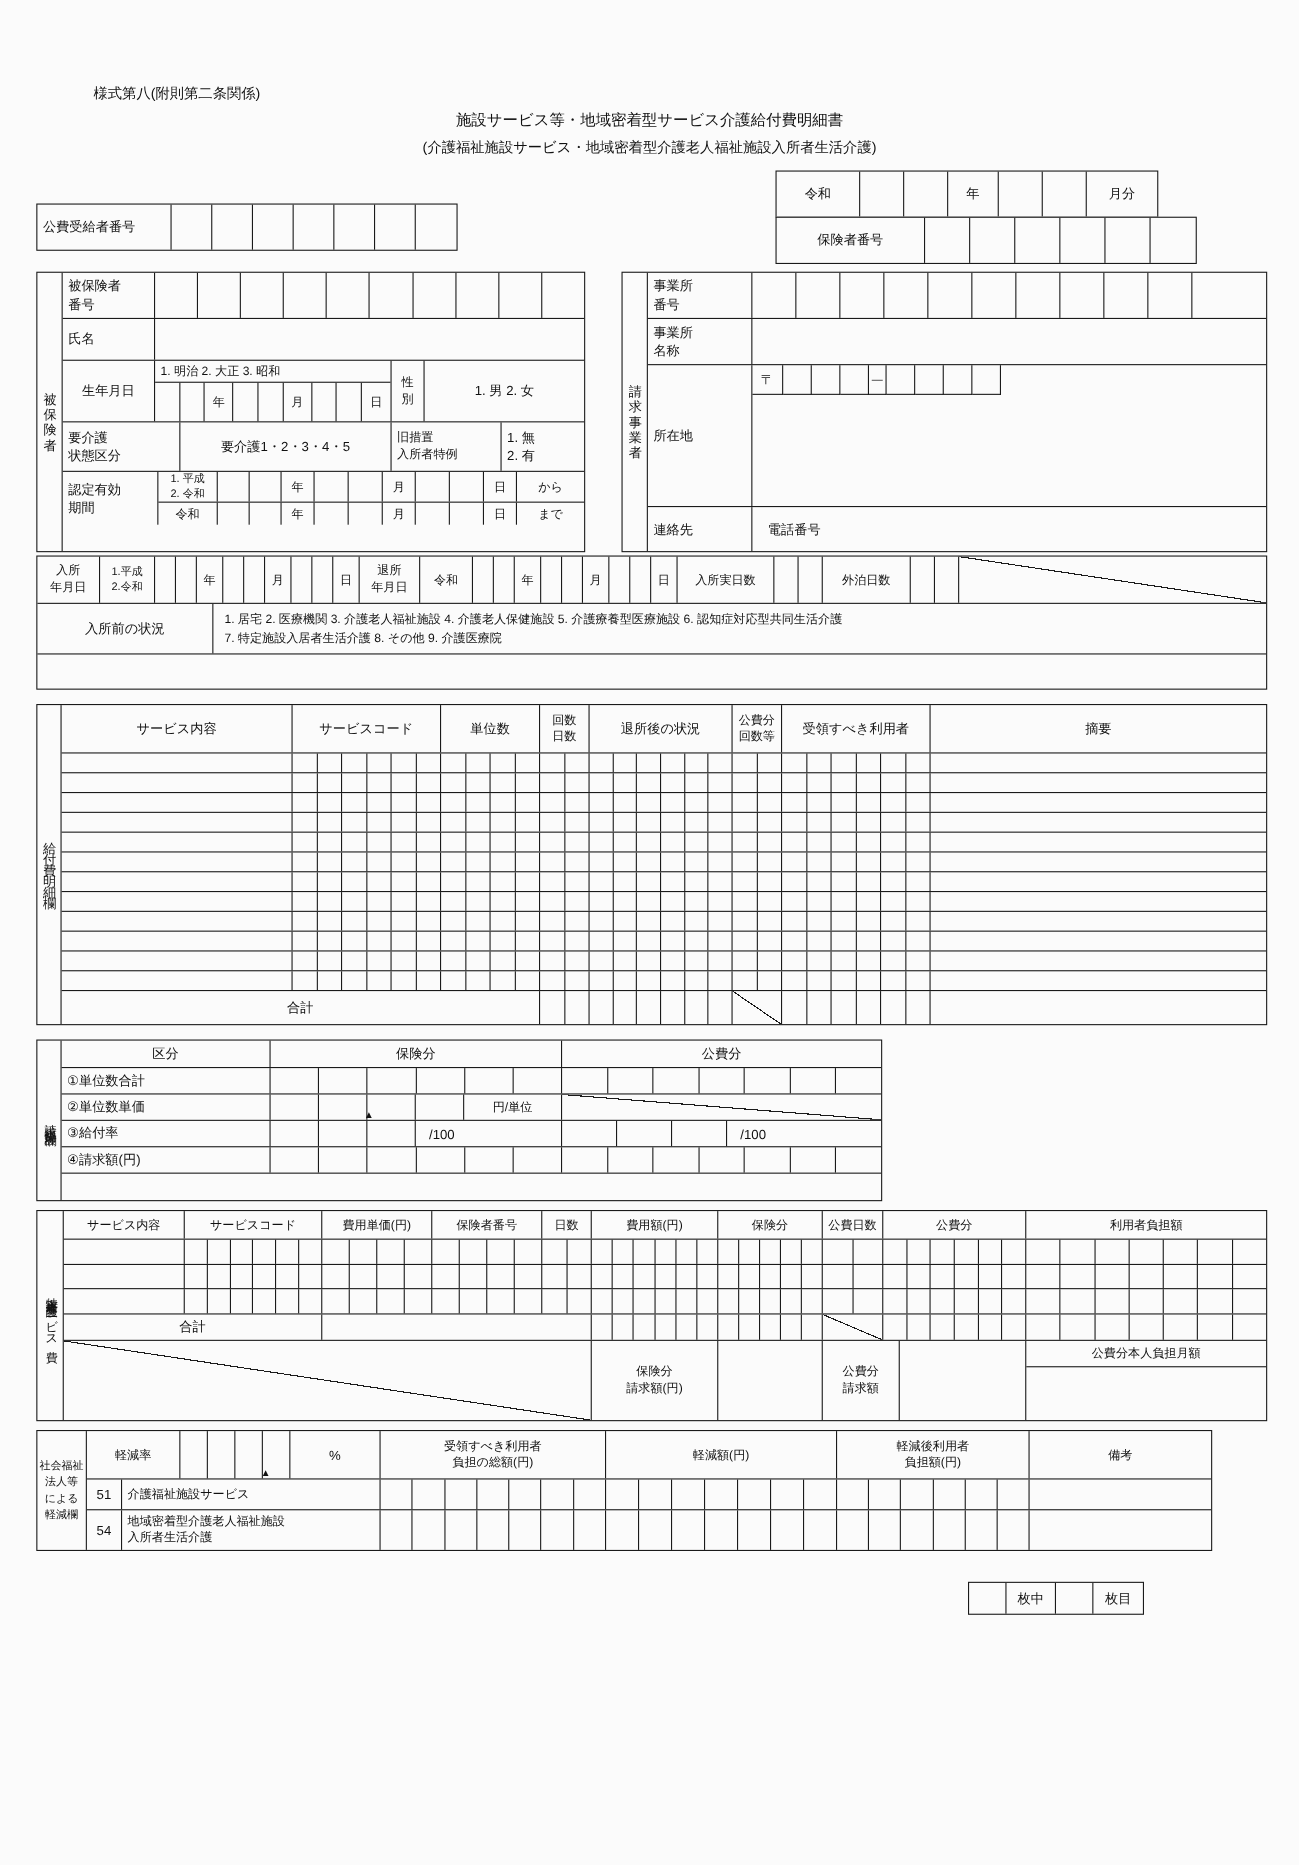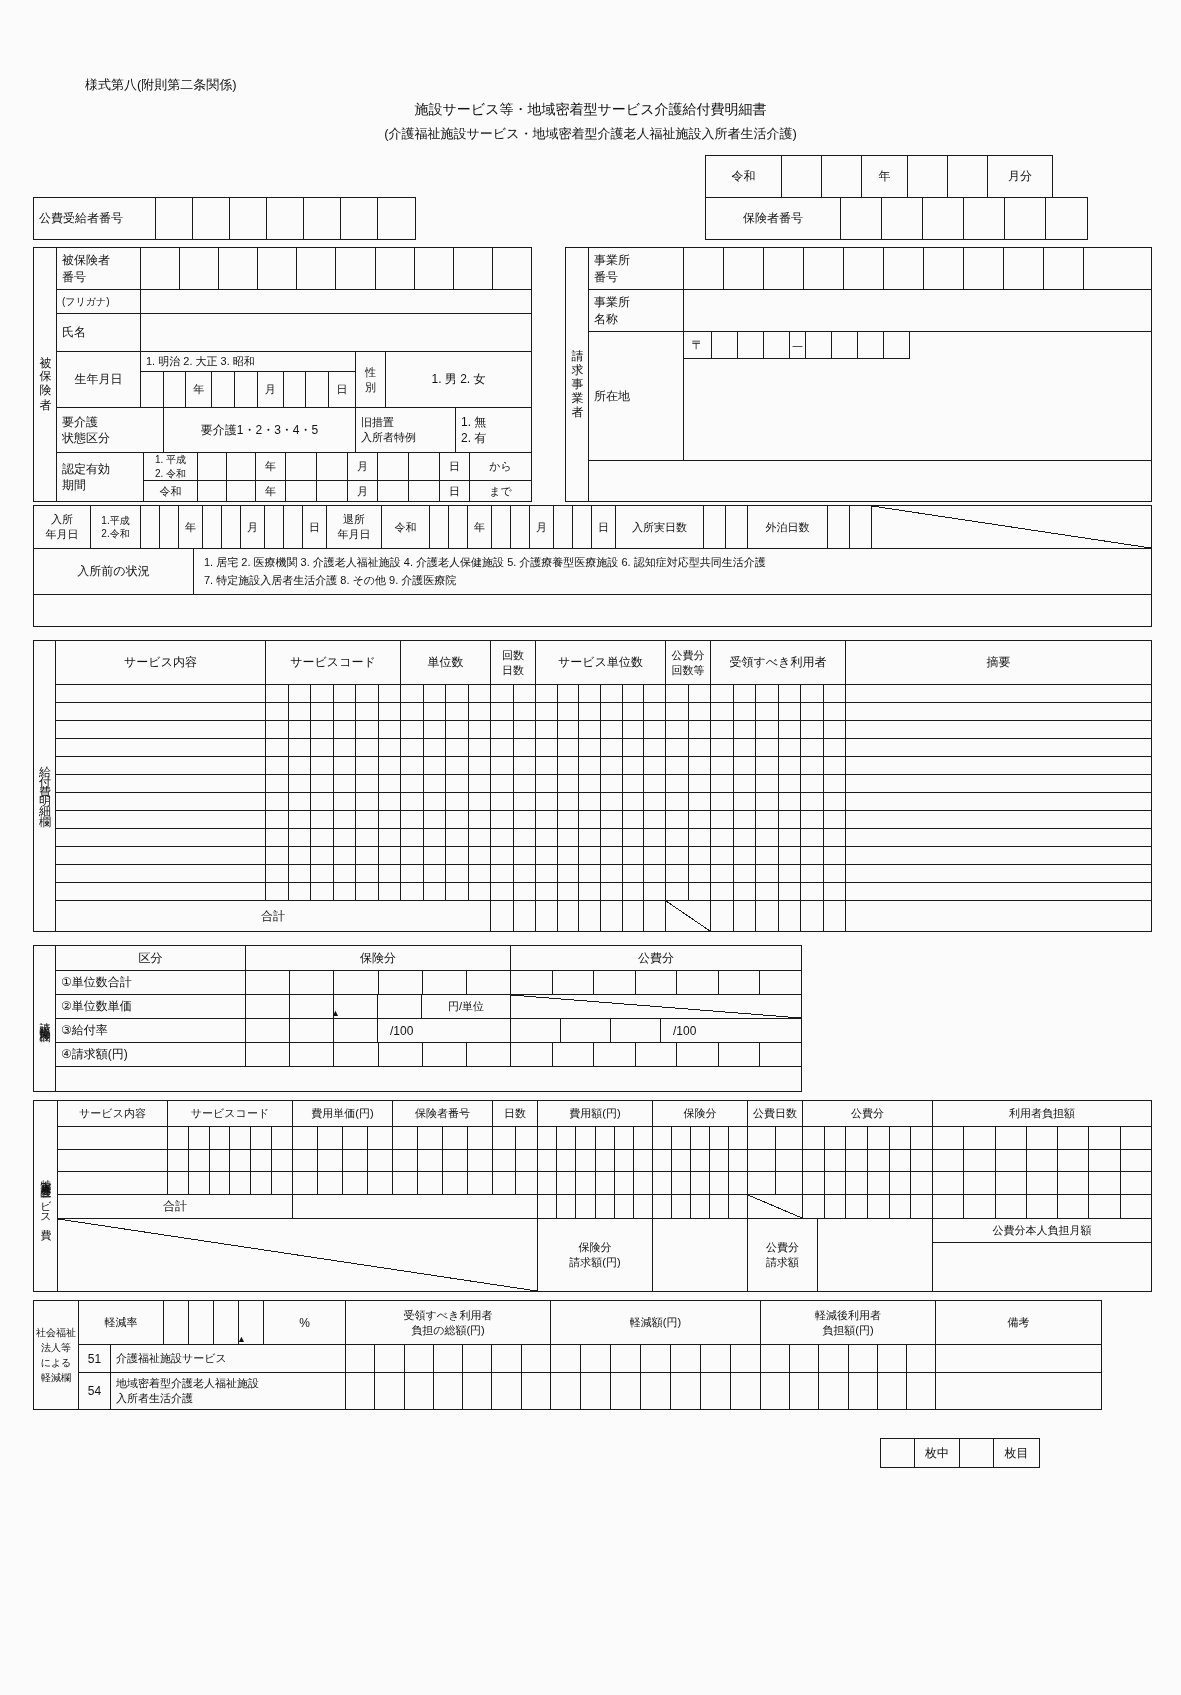--- a/index.html
+++ b/index.html
@@ -28,21 +28,21 @@
 </head>
 <body>
 
 <div class="page">
 
   <div class="abs s13" style="left:85px;top:76px">様式第八(附則第二条関係)</div>
   <div class="abs s14 ctr" style="left:0;top:101px;width:1181px">施設サービス等・地域密着型サービス介護給付費明細書</div>
   <div class="abs s13 ctr" style="left:0;top:125px;width:1181px">(介護福祉施設サービス・地域密着型介護老人福祉施設入所者生活介護)</div>
 
 
-  <div class="sec" style="left:33px;top:197px;width:383px;height:43px">
+  <div class="sec" style="left:33px;top:185px;width:383px;height:43px">
     <div class="r" style="height:100%">
       <div class="c br l" style="width:122px">公費受給者番号</div>
       <div class="c br" style="width:37px"></div>
         <div class="c br" style="width:37px"></div>
         <div class="c br" style="width:37px"></div>
         <div class="c br" style="width:37px"></div>
         <div class="c br" style="width:37px"></div>
         <div class="c br" style="width:37px"></div>
       <div class="c" style="width:37px"></div>
     </div>
@@ -86,24 +86,20 @@
               <div class="b"></div>
               <div class="b"></div>
               <div class="b"></div>
               <div class="b"></div>
               <div class="b"></div>
               <div class="b"></div>
               <div class="b"></div>
               <div class="b"></div>
               <div class="b"></div>
             </div>
-        </div>
-        <div class="r bb" style="height:24px">
-          <div class="c br l s10" style="width:84px">(フリガナ)</div>
-          <div class="c f1"></div>
         </div>
         <div class="r bb" style="height:38px">
           <div class="c br l" style="width:84px">氏名</div>
           <div class="c f1"></div>
         </div>
         <div class="r bb" style="height:56px">
           <div class="c br" style="width:84px">生年月日</div>
           <div class="col br" style="width:215px">
             <div class="c bb l s11" style="height:20px">1. 明治   2. 大正   3. 昭和</div>
             <div class="r f1">
@@ -204,20 +200,24 @@
                 <div class="c br bb" style="width:26px"></div>
               <div class="c br bb s10" style="width:16px">—</div>
               <div class="c br bb" style="width:26px"></div>
                 <div class="c br bb" style="width:26px"></div>
                 <div class="c br bb" style="width:26px"></div>
                 <div class="c br bb" style="width:26px"></div>
               <div class="f1"></div>
             </div>
             <div class="c f1"></div>
           </div>
+        </div>
+        <div class="r f1">
+          <div class="c br l" style="width:95px">連絡先</div>
+          <div class="c f1 l" style="padding-left:14px">電話番号</div>
         </div>
       </div>
     </div>
   </div>
 
   <div class="sec" style="left:33px;top:505px;width:1119px;height:122px">
     <div class="r bb" style="height:43px">
       <div class="c br pre s11" style="width:57px">入所
 年月日</div>
       <div class="c br pre s10" style="width:50px">1.平成
@@ -265,21 +265,21 @@
       <div class="c br vl" style="width:22px">
           <span style="letter-spacing:10px">給付費明細欄</span>
         </div>
       <div class="col f1">
         <div class="r bb" style="height:44px">
           <div class="c br" style="width:210px">サービス内容</div>
           <div class="c br" style="width:135px">サービスコード</div>
           <div class="c br" style="width:90px">単位数</div>
           <div class="c br pre s11" style="width:45px">回数
 日数</div>
-          <div class="c br" style="width:130px">サービス単位数</div>
+          <div class="c br" style="width:130px">退所後の状況</div>
           <div class="c br pre s11" style="width:45px">公費分
 回数等</div>
           <div class="c br" style="width:135px">受領すべき利用者</div>
           <div class="c f1">摘要</div>
         </div>
         <div class="r bb f1">
           <div class="c br" style="width:210px"></div>
           <div class="g br" style="width:135px">
               <div class="b"></div>
               <div class="b"></div>

